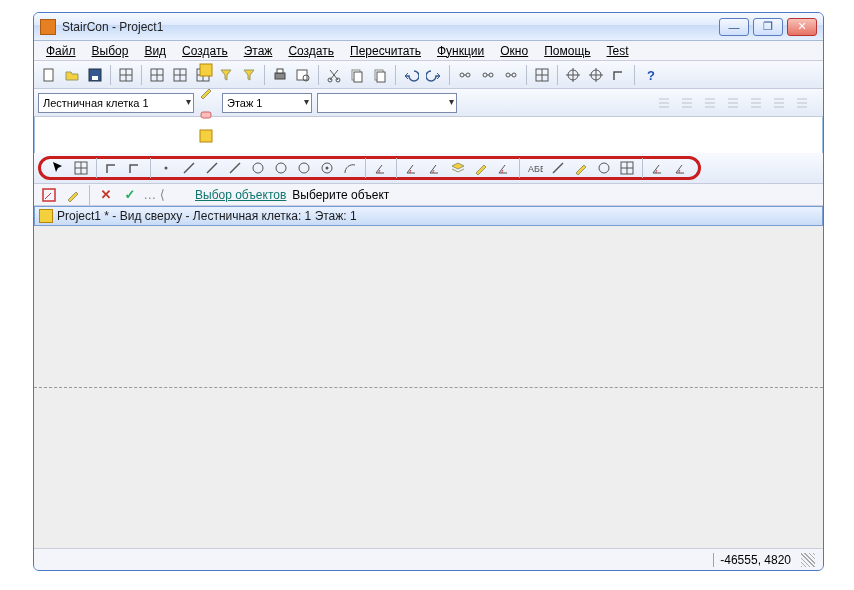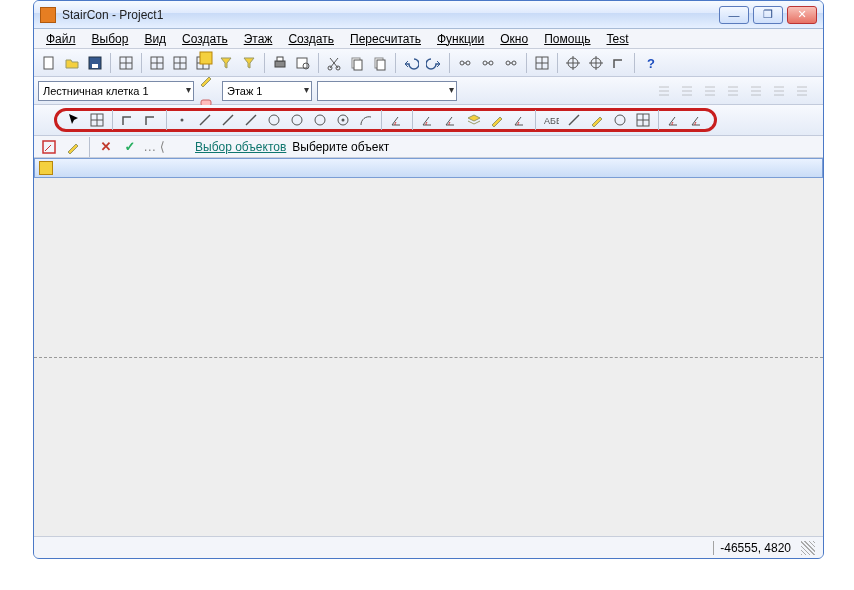--- a/index.html
+++ b/index.html
@@ -1,18 +1,18 @@
 <!DOCTYPE html>
 <html><head>
 <meta charset="utf-8">
 <style>
   * { box-sizing: border-box; margin: 0; padding: 0; }
   html, body { width: 854px; height: 590px; font-family: Tahoma, sans-serif; font-size: 11px; background: #fff; }
   .window {
-    position: absolute; left: 33px; top: 0; width: 791px; height: 559px;
+    position: absolute; left: 33px; top: 12px; width: 791px; height: 559px;
     border: 1px solid #4a78c6; border-radius: 6px; background: #fff;
     box-shadow: 0 0 0 1px #9bbde6 inset;
     display: flex; flex-direction: column;
     overflow: hidden;
   }
   .titlebar {
     height: 28px; background: linear-gradient(#f7fbff,#dfeafd 45%,#c9dbf7 46%,#e6f0ff);
     display: flex; align-items: center; padding: 0 6px;
     border-bottom: 1px solid #a8bbd6;
   }
@@ -51,21 +51,21 @@
   }
   .toolbar.row2 .selectbox:first-child { width: 156px; }
   .sel-stage { width:90px; margin-left:4px; }
   .sel-empty { width:140px; margin-left:4px; }
   .row2-right { margin-left:auto; display:flex; align-items:center; gap:1px; padding-right:6px; }
   .ic-green { color:#27ae60; font-weight:bold; }
   .ic-red { color:#c0392b; font-weight:bold; }
 
   .highlight-wrap {
     position:relative; background: linear-gradient(#f7f9fe,#e4ebf7);
-    border-bottom:1px solid #c2cadb; padding:3px 20px;
+    border-bottom:1px solid #c2cadb; padding:3px 4px;margin-top:36px;
   }
   .highlight-toolbar {
     height:24px; display:flex; align-items:center; gap:1px;
     border:3px solid #c81e1e; border-radius:14px; padding:0 6px;
     width:fit-content;
   }
   .statusrow {
     height: 22px; background:#f3f5fa; border-bottom:1px solid #c8cedb;
     display:flex; align-items:center; padding:0 4px; gap:2px; font-size:12px;
   }
@@ -520,20 +520,21 @@
     <span class="tsep"></span>
     <span class="tbbtn ic-red">✕</span>
     <span class="tbbtn ic-green">✓</span>
     <span class="tbbtn" style="color:#888">…&nbsp;⟨</span>
     <span class="link">Выбор объектов</span>
     <span class="txt">Выберите объект</span>
   </div>
 
   <div class="docheader">
     <span class="doc-icon"></span>
+    <span>Project1 * - Вид сверху - Лестничная клетка: 1 Этаж: 1</span>
   </div>
 
   <div class="canvas">
     <div class="dashline"></div>
   </div>
 
   <div class="statusbar">
     <span class="coords">-46555,  4820</span>
     <span class="grip"></span>
   </div>

